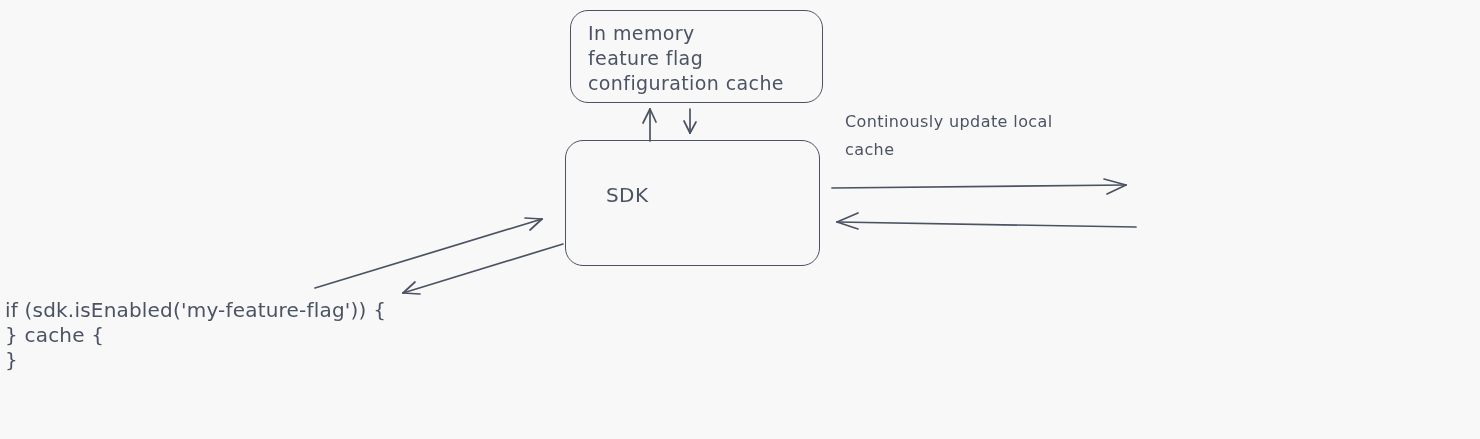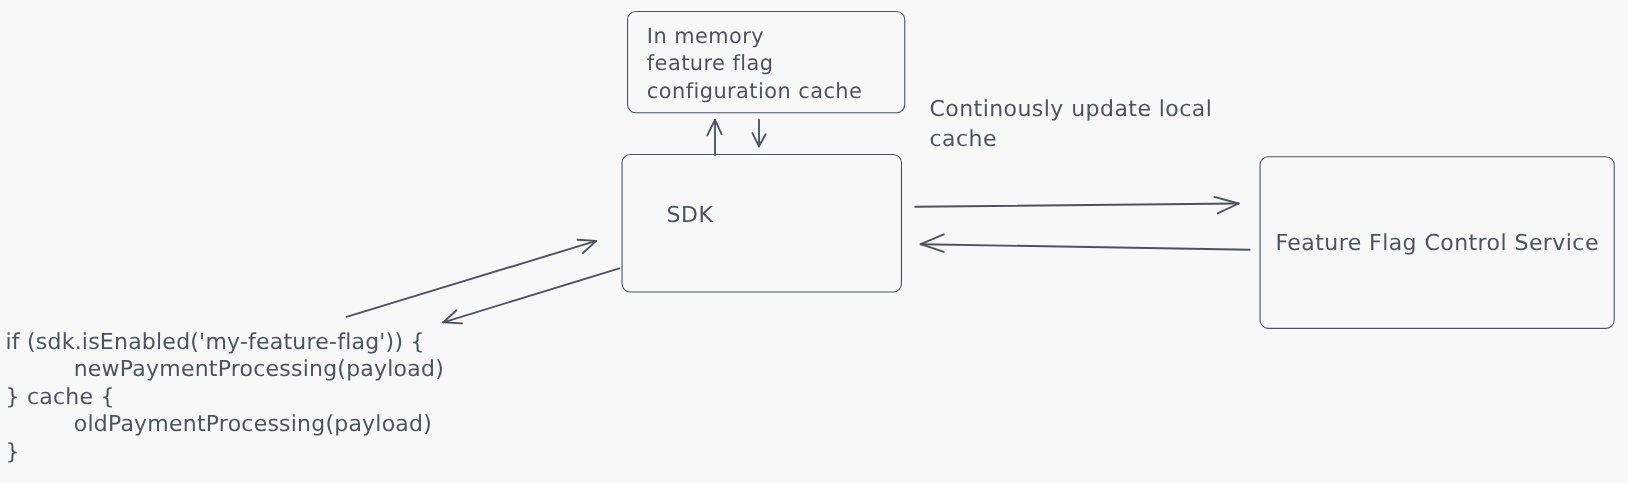--- a/index.html
+++ b/index.html
@@ -23,21 +23,21 @@
   }
   .arrows-layer line {
     stroke: var(--color-stroke, #4b5363);
     stroke-width: 1.7;
     stroke-linecap: round;
     fill: none;
   }
   .node {
     position: absolute;
     border: 1.6px solid var(--color-stroke, #4b5363);
-    border-radius: 8px;
+    border-radius: 18px;
     background: transparent;
   }
   .node-label {
     font-size: 19px;
     line-height: 25px;
     letter-spacing: 0.4px;
     white-space: pre-line;
   }
   .cache-box { left: 570px; top: 10px; width: 253px; height: 93px; }
   .cache-box .node-label { position: absolute; left: 17px; top: 10px; }
@@ -47,22 +47,22 @@
 
   .service-box { left: 1145px; top: 142px; width: 323px; height: 157px; }
   .service-box .node-label {
     position: absolute; left: 0; top: 0; width: 100%; height: 100%;
     display: flex; align-items: center; justify-content: center;
     font-size: 20px; text-align: center;
   }
 
   .update-label {
     position: absolute;
-    left: 845px; top: 84px;
-    font-size: 20px;
+    left: 845px; top: 108px;
+    font-size: 16px;
     line-height: 28px;
     letter-spacing: 0.4px;
     white-space: pre-line;
   }
   .code-block {
     position: absolute;
     left: 5px; top: 298px;
     font-size: 20px;
     line-height: 25px;
     letter-spacing: 0.2px;
@@ -117,28 +117,23 @@
   <div class="node cache-box">
     <div class="node-label">In memory
 feature flag
 configuration cache</div>
   </div>
 
   <div class="node sdk-box">
     <div class="node-label">SDK</div>
   </div>
 
-  <div class="node service-box">
-    <div class="node-label">Feature Flag Control Service</div>
-  </div>
 
   <div class="update-label">Continously update local
 cache</div>
 
   <div class="code-block">
     <div class="code-line">if (sdk.isEnabled('my-feature-flag')) {</div>
-    <div class="code-line indent">newPaymentProcessing(payload)</div>
     <div class="code-line">} cache {</div>
-    <div class="code-line indent">oldPaymentProcessing(payload)</div>
     <div class="code-line">}</div>
   </div>
 
 </div>
 
 </body></html>

